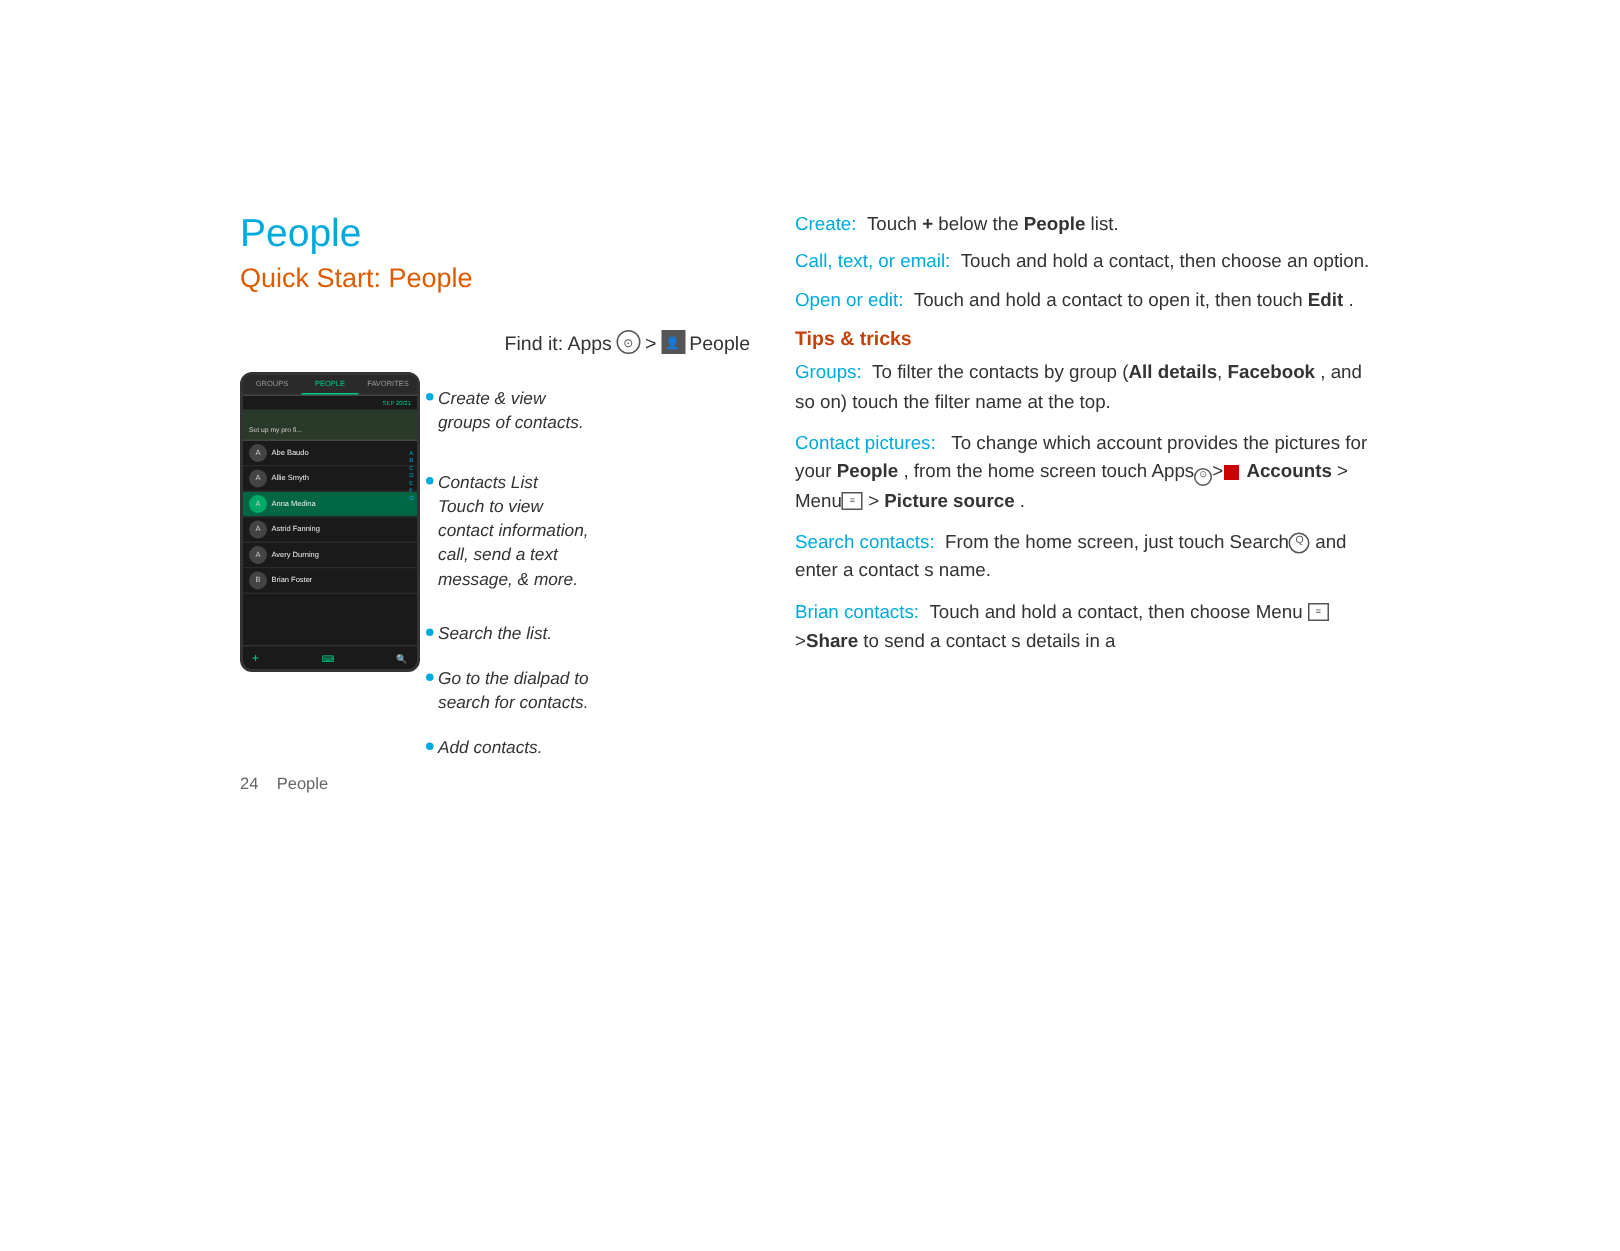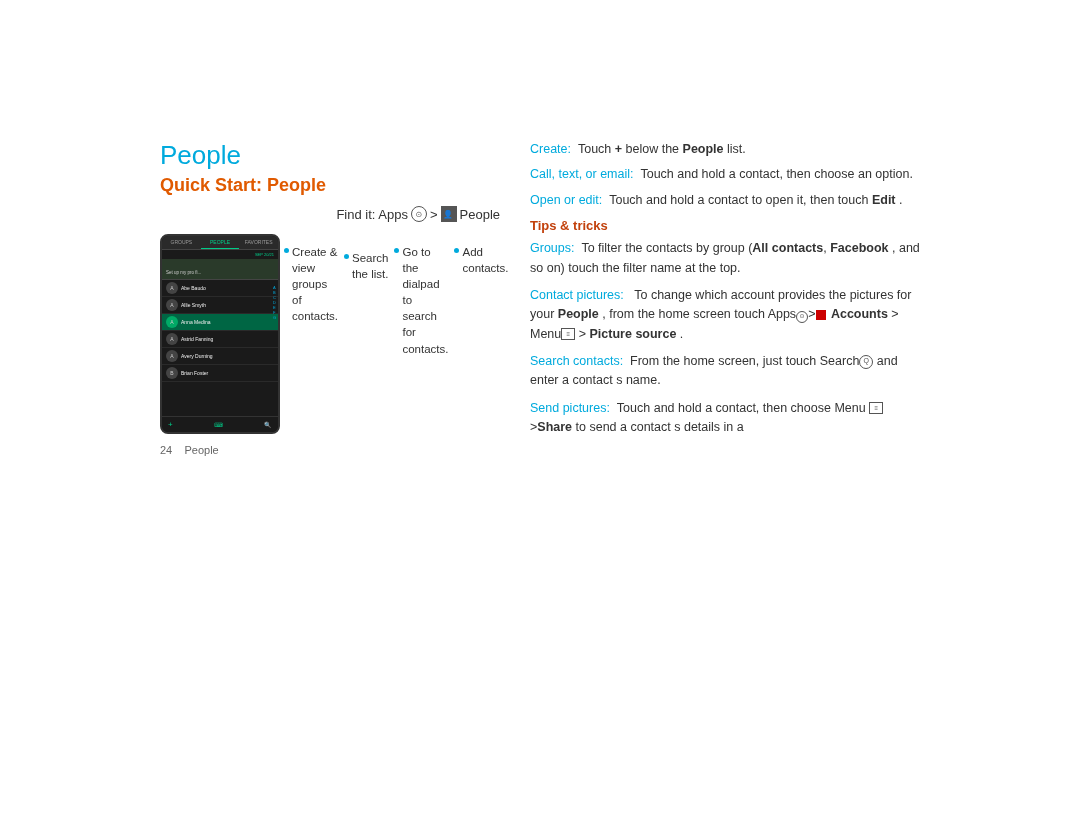--- a/index.html
+++ b/index.html
@@ -37,22 +37,22 @@
     .main-title {
       font-size: 26px;
       color: #00aadd;
       font-weight: normal;
       margin-bottom: 4px;
     }
 
     .subtitle {
       font-size: 18px;
       color: #e05a00;
-      font-weight: bold;
-      margin-bottom: 10px;
+      font-weight: normal;
+      margin-bottom: 24px;
     }
 
     .find-it {
       font-size: 13px;
       color: #333;
       margin-bottom: 12px;
       display: flex;
       align-items: center;
       gap: 3px;
       justify-content: flex-end;
@@ -208,22 +208,24 @@
       margin-bottom: 10px;
     }
 
     .phone-wrapper {
       position: relative;
     }
 
     .callout-lines {
       padding-left: 12px;
       display: flex;
+      flex-direction: column;
       gap: 14px;
       padding-top: 10px;
+      font-style: italic;
     }
 
     .callout-item {
       position: relative;
       font-size: 11.5px;
       color: #333;
       line-height: 1.4;
     }
 
     .callout-dot {
@@ -395,20 +397,24 @@
               <span class="phone-bottom-icon" style="font-size:6px;">🔍</span>
             </div>
           </div>
         </div>
 
         <div class="callout-lines">
           <div class="callout-item">
             <span class="callout-dot"></span>
             Create &amp; view<br>groups of contacts.
           </div>
+          <div class="callout-item" style="margin-top:10px;">
+            <span class="callout-dot"></span>
+            Contacts List<br>Touch to view<br>contact information,<br>call, send a text<br>message, &amp; more.
+          </div>
           <div class="callout-item" style="margin-top:6px;">
             <span class="callout-dot"></span>
             Search the list.
           </div>
           <div class="callout-item">
             <span class="callout-dot"></span>
             Go to the dialpad to<br>search for contacts.
           </div>
           <div class="callout-item">
             <span class="callout-dot"></span>
@@ -444,41 +450,41 @@
           <span class="link-text">Open or edit:</span>
           &nbsp;Touch and hold a contact to open it, then touch <strong>Edit</strong> .
         </p>
       </div>
 
       <div class="tips-heading">Tips &amp; tricks</div>
 
       <div class="tip-block">
         <p class="tip-line">
           <span class="link-text">Groups:</span>
-          &nbsp;To filter the contacts by group (<strong>All contacts</strong>,&nbsp;<strong>Facebook</strong> , and so on) touch the filter name at the top.
+          &nbsp;To filter the contacts by group (<strong>All details</strong>,&nbsp;<strong>Facebook</strong> , and so on) touch the filter name at the top.
         </p>
       </div>
 
       <div class="tip-block">
         <p class="tip-line">
           <span class="link-text">Contact pictures:</span>
           &nbsp;&nbsp;To change which account provides the pictures for your <strong>People</strong> , from the home screen touch Apps<span class="apps-icon" style="width:12px;height:12px;font-size:6px;">⊙</span>&gt;<span class="red-square"></span> <strong>Accounts</strong> &gt; Menu<span class="menu-icon-small">≡</span> &gt;
           <strong>Picture source</strong> .
         </p>
       </div>
 
       <div class="tip-block">
         <p class="tip-line">
           <span class="link-text">Search contacts:</span>
           &nbsp;From the home screen, just touch Search<span class="search-icon-small">Q</span> and enter a contact s name.
         </p>
       </div>
 
       <div class="tip-block">
         <p class="tip-line">
-          <span class="link-text">Send pictures:</span>
+          <span class="link-text">Brian contacts:</span>
           &nbsp;Touch and hold a contact, then choose Menu <span class="menu-icon-small">≡</span>&gt;<strong>Share</strong> to send a contact s details in a
         </p>
       </div>
 
     </div>
   </div>
 </div>
 
 </body></html>

